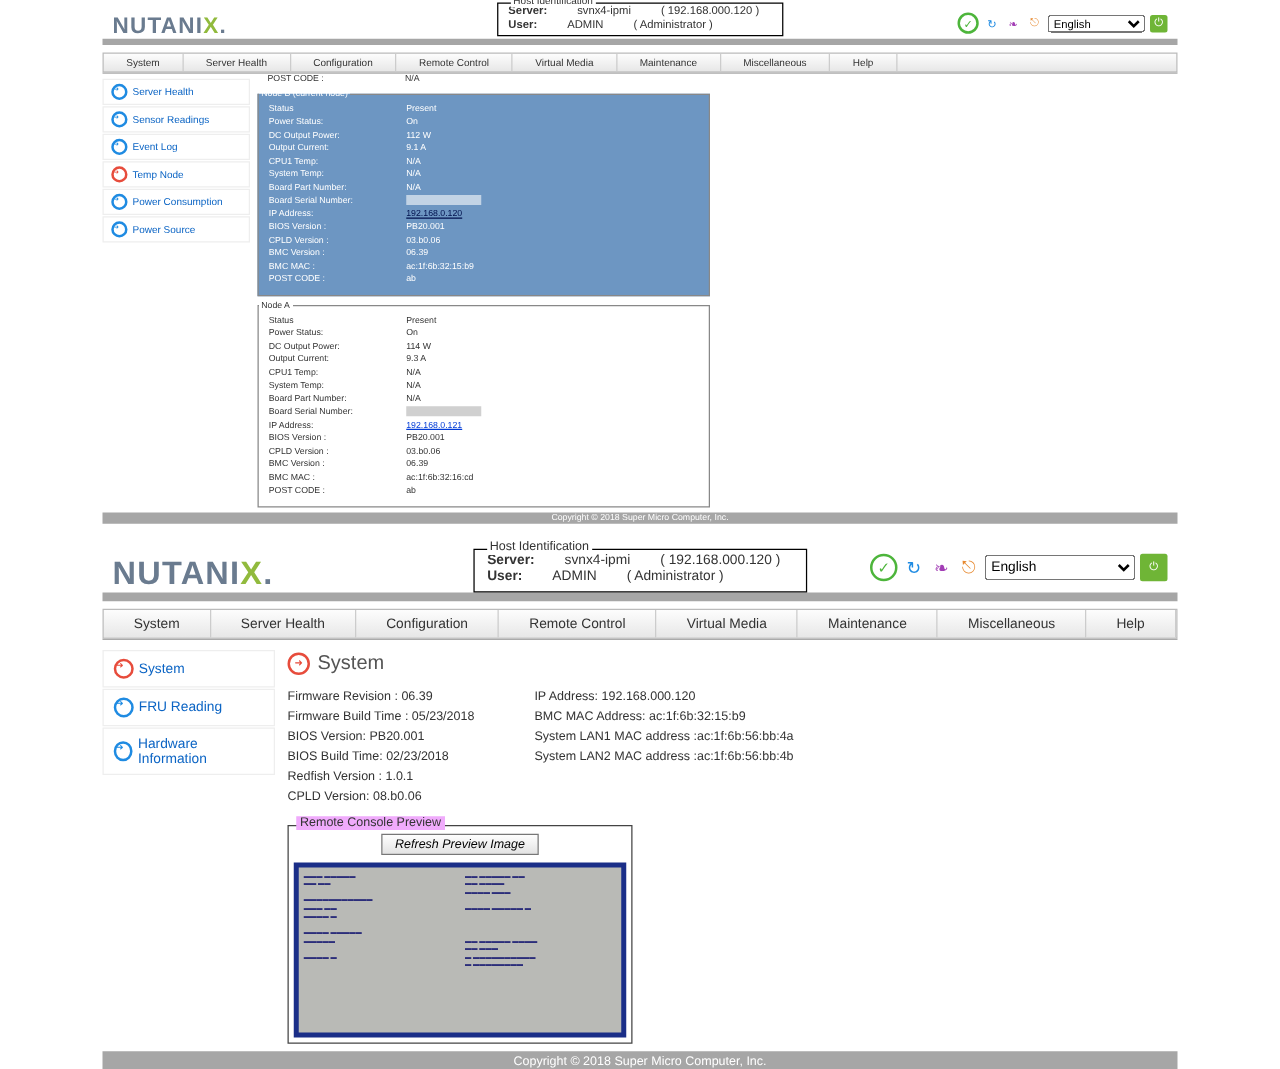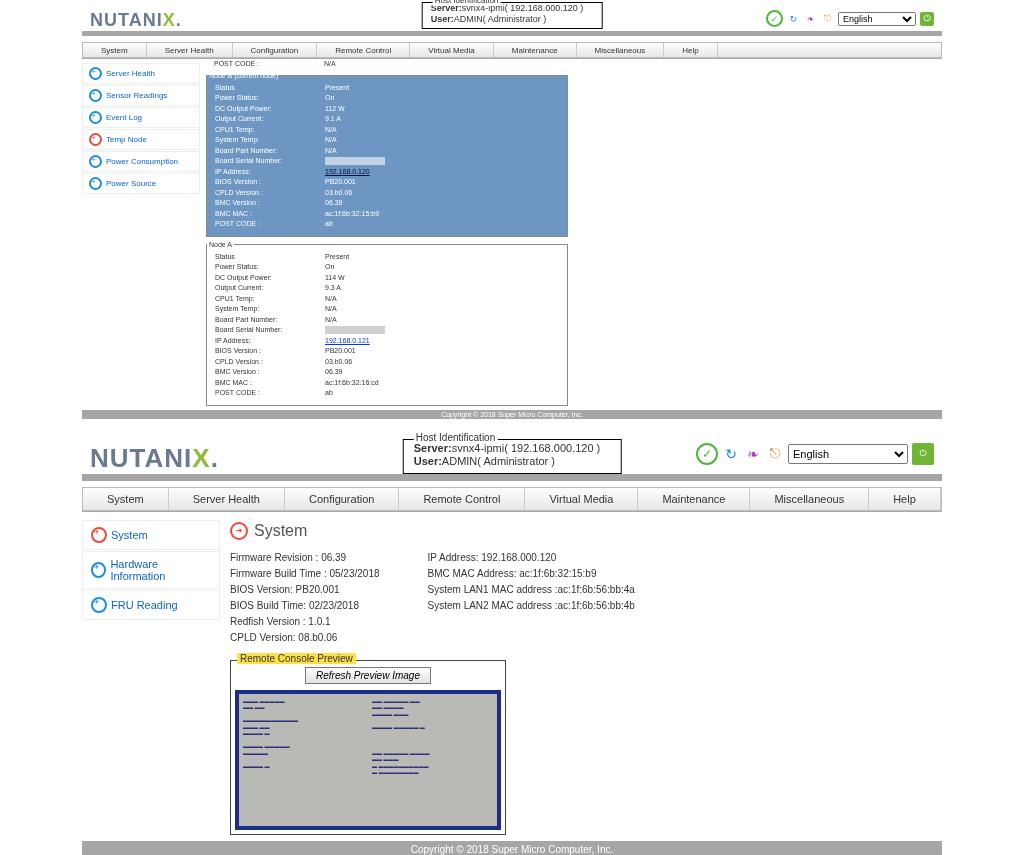--- a/index.html
+++ b/index.html
@@ -8,21 +8,21 @@
   
   .bar-grey { height:5px; background:#a6a6a6; margin:0 82px; }
   .hdr { display:flex; justify-content:space-between; align-items:flex-start; padding:10px 90px 0 90px; position:relative; }
   .logo { font-family: Arial, sans-serif; font-size:18px; font-weight:900; letter-spacing:1px; color:#6a7b8f; position:relative; }
   .logo .accent { color:#91ba3d; }
   .logo.lg { font-size:26px; }
   .host { position:absolute; left:50%; top:2px; transform:translateX(-50%); border:1px solid #000; padding:0 18px 2px 8px; line-height:1.25; }
   .host.lg { font-size:11px; padding:2px 20px 4px 10px; }
   .host-legend { position:absolute; top:-7px; left:10px; background:#fff; padding:0 2px; font-size:8px; }
   .host.lg .host-legend { top:-8px; font-size:10px; }
-  .host-row { display:flex; gap:0; }
+  .host-row { display:flex; gap:24px; }
   .host-row b { font-weight:700; }
   .icons { display:flex; align-items:center; gap:4px; }
   .ic { width:13px; height:13px; border-radius:50%; display:inline-flex; align-items:center; justify-content:center; font-size:9px; }
   select.lang { font-size:9px; height:14px; width:78px; }
   select.lang.lg { font-size:11px; height:20px; width:120px; }
   .power-btn { background:#6fb536; width:14px; height:14px; border-radius:2px; display:inline-flex; align-items:center; justify-content:center; color:#fff; }
   .power-btn.lg { width:22px; height:22px; }
 
   
   .menu { display:flex; margin:6px 82px 0 82px; border:1px solid #bbb; height:14px; background:linear-gradient(#fdfdfd,#e7e7e7); font-size:8px; }
@@ -57,21 +57,21 @@
   .redact { display:inline-block; width:60px; height:8px; background:#d0d0d0; vertical-align:middle; }
   fieldset.node.sel .redact { background:#c2d3e5; }
   .footer { text-align:center; font-size:7px; background:#a6a6a6; color:#fff; padding:1px 0; margin:0 82px; }
   .footer.lg { font-size:10px; padding:3px 0; }
 
   
   .sec2 { margin-top:18px; }
   .sys-heading { font-size:16px; color:#555; display:flex; align-items:center; gap:6px; margin:4px 0 10px 0; }
   .sys-cols { display:flex; gap:48px; font-size:10px; line-height:1.6; }
   .preview { border:1px solid #444; margin-top:14px; width:266px; padding:4px; position:relative; }
-  .preview-legend { position:absolute; top:-8px; left:6px; background:#fde047; font-size:10px; padding:0 3px; }
+  .preview-legend { position:absolute; top:-8px; left:6px; background:#f0abfc; font-size:10px; padding:0 3px; }
   .refresh-btn { display:block; margin:2px auto 6px auto; font-size:10px; padding:2px 10px; border:1px solid #777; background:linear-gradient(#fefefe,#e3e3e3); cursor:pointer;font-style:italic; }
   .console { width:100%; height:140px; background:#1a2e88; padding:4px; box-sizing:border-box; }
   .console-inner { background:#b9bab6; width:100%; height:100%; font-size:5px; color:#2b2d7a; padding:4px; box-sizing:border-box; line-height:1.3; display:flex; gap:8px; }
   .console-inner .col { flex:1; }
 
   a.iplink { color:#003bd7; text-decoration:underline; }
 </style>
 </head>
 <body>
 <div class="page">
@@ -311,25 +311,25 @@
   </div>
 
   <div class="content">
     <div class="sidebar lg" id="sidebar-bot">
           <div class="side-item">
             <span class="bullet red"></span>
             <span>System</span>
           </div>
           <div class="side-item">
             <span class="bullet"></span>
+            <span>FRU Reading</span>
+          </div>
+          <div class="side-item">
+            <span class="bullet"></span>
             <span>Hardware Information</span>
-          </div>
-          <div class="side-item">
-            <span class="bullet"></span>
-            <span>FRU Reading</span>
           </div>
         </div>
 
     <div class="main" style="padding:6px 10px">
       <div class="sys-heading">
         <span class="bullet red" style="width:14px;height:14px;border:2px solid #e74c3c;border-radius:50%;display:inline-flex;align-items:center;justify-content:center;color:#e74c3c;font-size:8px">➜</span>
         <span>System</span>
       </div>
 
       <div class="sys-cols">

